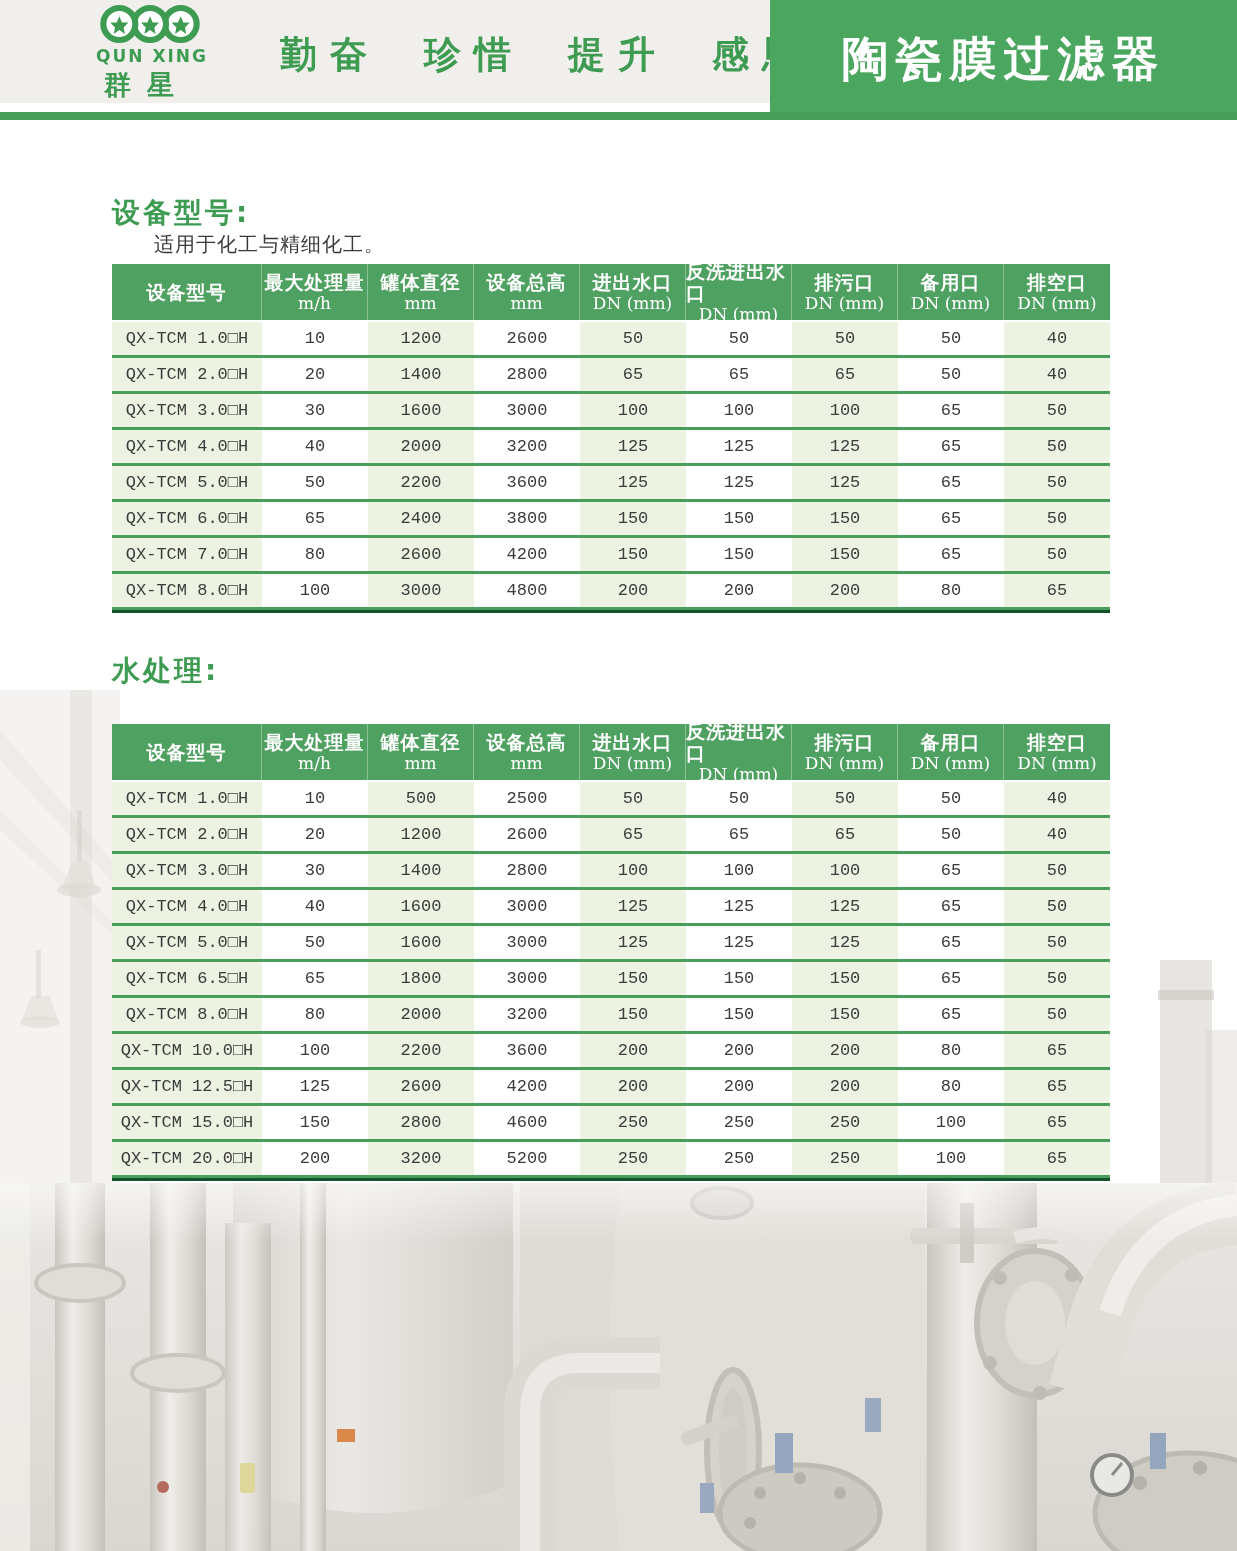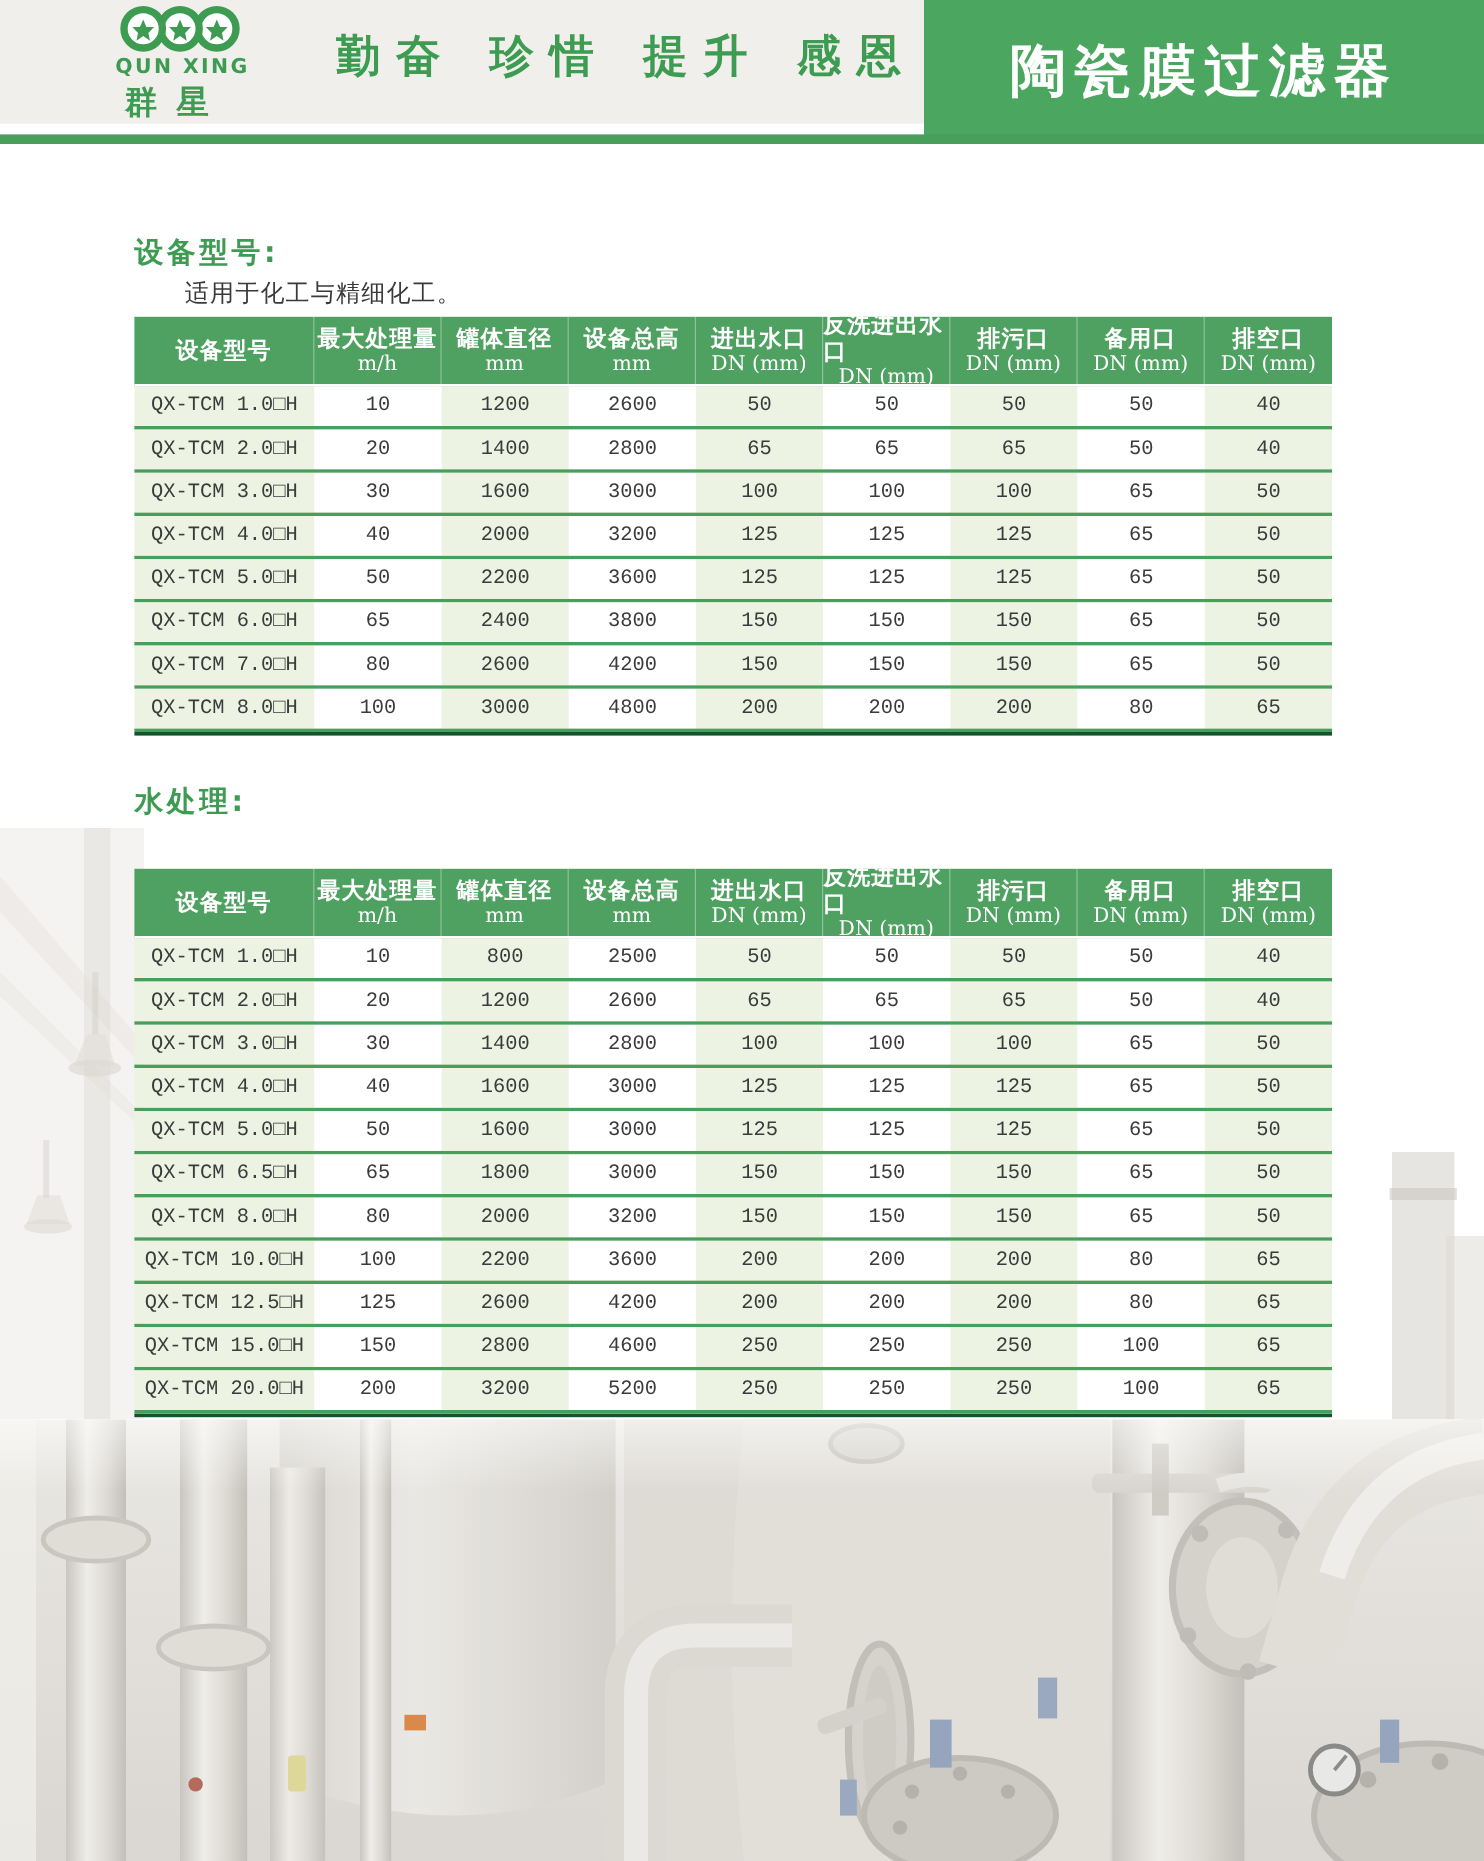--- a/index.html
+++ b/index.html
@@ -11,25 +11,25 @@
   .banner{position:absolute;left:770px;top:0;width:467px;height:118px;background:#4BA75F;
           display:flex;align-items:center;justify-content:center;}
   .banner-title{color:#ffffff;font-size:47px;font-weight:bold;letter-spacing:7px;white-space:nowrap;}
   .divider{position:absolute;left:0;top:112px;width:1237px;height:8px;background:#4A9E5C;}
 
   .logo{position:absolute;left:96px;top:4px;width:140px;text-align:left;color:#3E9B52;}
   .logo-en{font-size:17px;font-weight:bold;letter-spacing:2px;margin-top:-2px;}
   .logo-cn{font-family:"DejaVu Serif","Liberation Serif",serif;font-size:27px;font-weight:bold;
            letter-spacing:16px;margin-top:1px;margin-left:8px;}
 
-  .slogan{position:absolute;left:280px;top:22px;height:58px;display:flex;align-items:flex-start;gap:28px;}
+  .slogan{position:absolute;left:280px;top:22px;height:58px;display:flex;align-items:flex-end;gap:44px;}
   .slogan span{color:#3E9B52;font-size:37px;font-weight:bold;letter-spacing:13px;white-space:nowrap;}
 
   
-  .sec-title{position:absolute;left:112px;color:#3E9B52;font-size:24px;font-weight:bold;letter-spacing:3px;z-index:4;}
+  .sec-title{position:absolute;left:112px;color:#3E9B52;font-size:28px;font-weight:bold;letter-spacing:3px;z-index:4;}
   .sec-sub{position:absolute;left:154px;color:#3a3a3a;font-size:20px;letter-spacing:1px;z-index:4;}
   #sec1-title{top:194px;} #sec1-sub{top:231px;}
   #sec2-title{top:652px;} #sec2-sub{top:690px;}
 
   
   .spec-table{position:absolute;left:112px;width:998px;z-index:4;}
   #table1{top:264px;} #table2{top:724px;}
   .thead{display:grid;grid-template-columns:150px repeat(8,106px);background:#4FA161;
          border-bottom:2px solid #ffffff;}
   .thead-cell{height:56px;display:flex;flex-direction:column;align-items:center;justify-content:center;
@@ -360,21 +360,21 @@
         </div>
         <div class="thead-cell">
           <div class="th-label">排空口</div>
           <div class="th-unit">DN (mm)</div>
         </div>
       </div>
       <div class="tbody">
         <div class="trow">
           <div>QX-TCM 1.0□H</div>
           <div>10</div>
-          <div>800</div>
+          <div>500</div>
           <div>2500</div>
           <div>50</div>
           <div>50</div>
           <div>50</div>
           <div>50</div>
           <div>40</div>
         </div>
         <div class="trow">
           <div>QX-TCM 2.0□H</div>
           <div>20</div>

